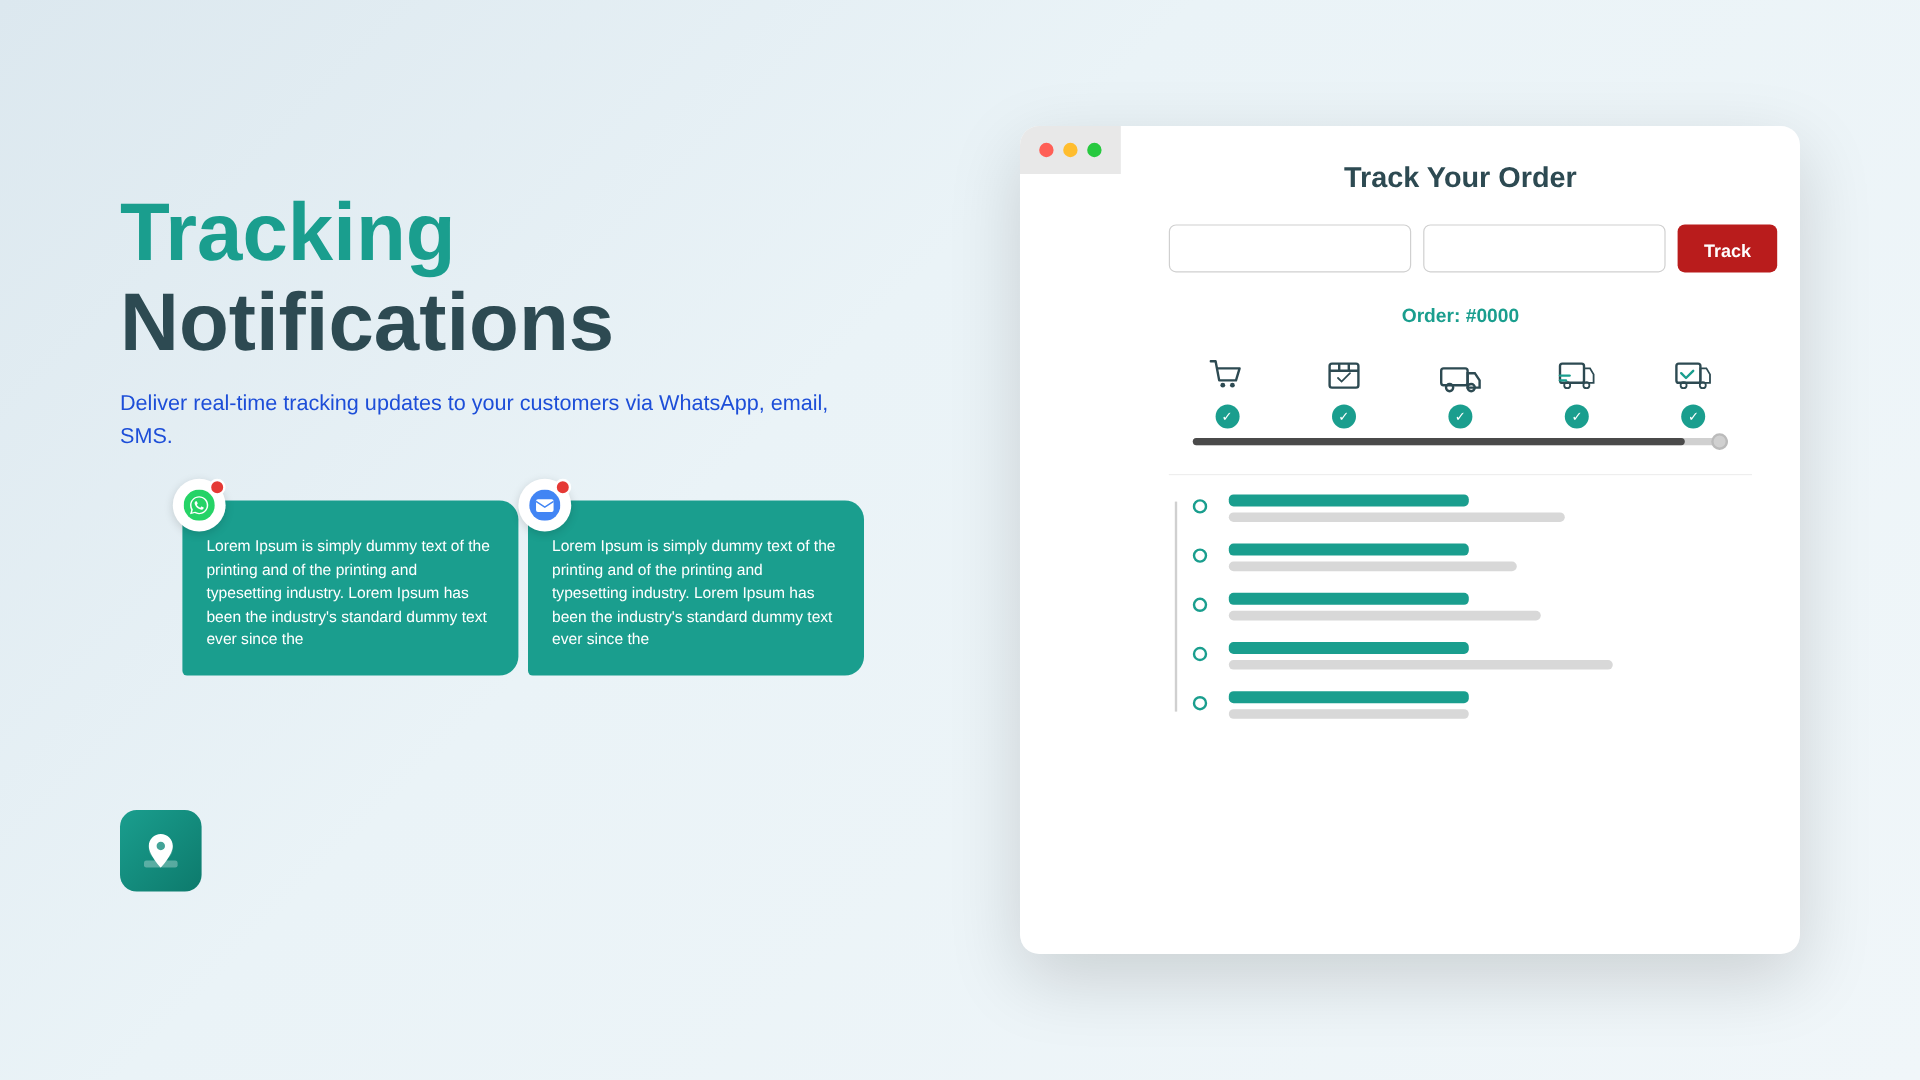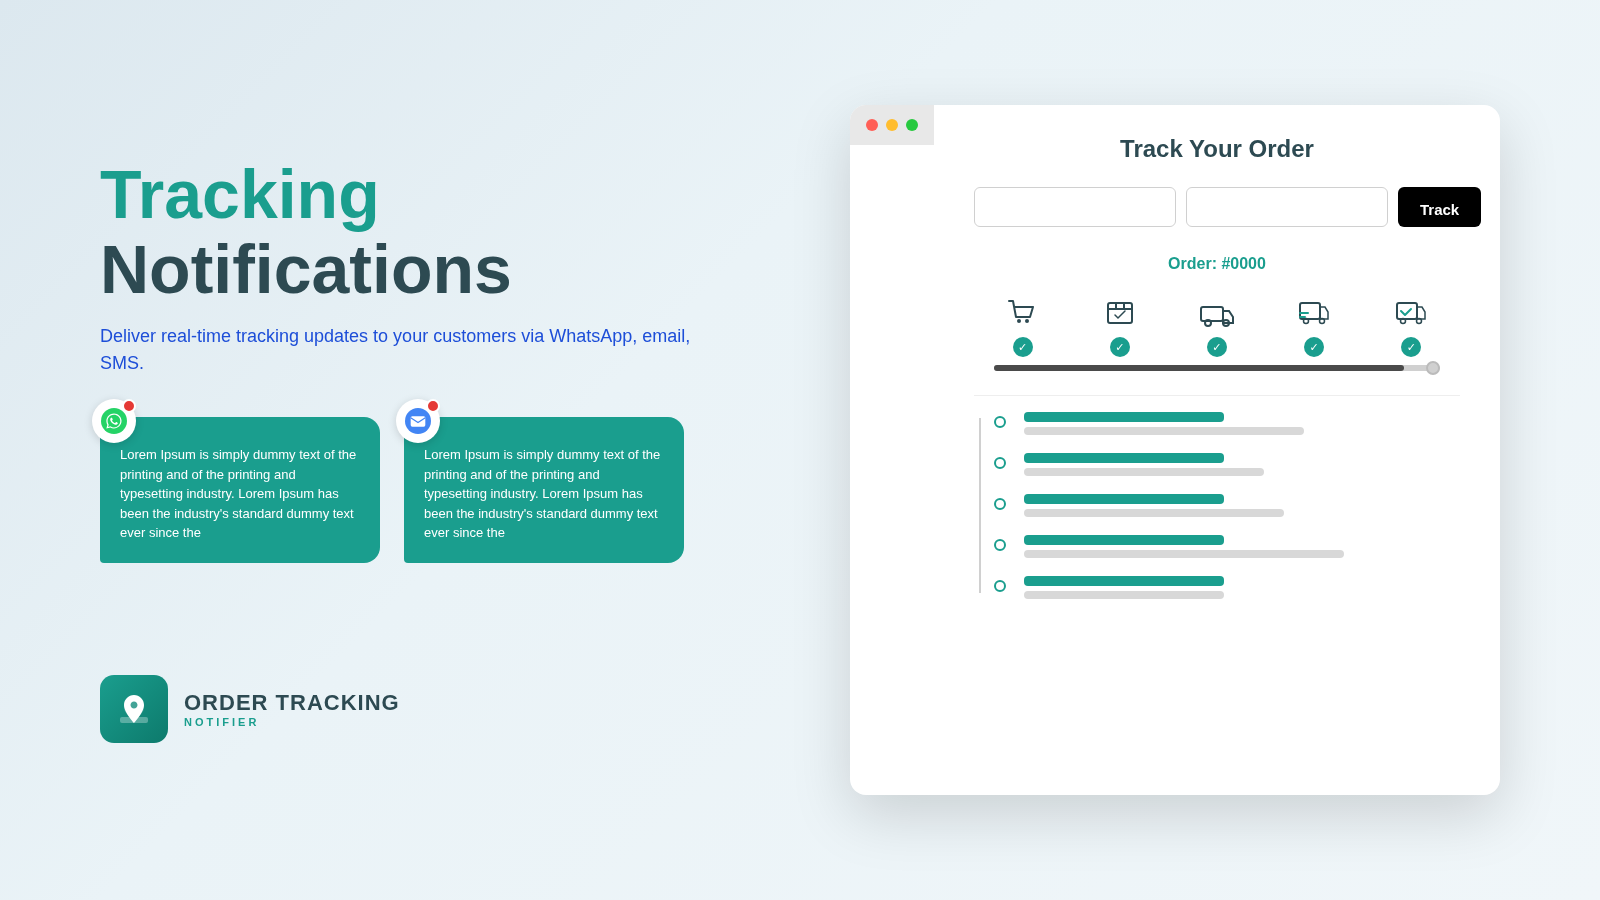--- a/index.html
+++ b/index.html
@@ -45,22 +45,23 @@
 
     .subtitle {
       font-size: 18px;
       color: #1d4ed8;
       line-height: 1.5;
       margin-top: -16px;
     }
 
     .chat-bubbles {
       display: flex;
-      gap: 24px;
+      gap: 8px;
       margin-top: 8px;
+      justify-content: flex-end;
     }
 
     .bubble-card {
       background: #1a9e8e;
       border-radius: 16px 16px 16px 4px;
       padding: 20px;
       width: 280px;
       color: white;
       font-size: 14px;
       line-height: 1.5;
@@ -184,21 +185,21 @@
       flex: 1;
       height: 40px;
       border: 1.5px solid #d0d0d0;
       border-radius: 6px;
       padding: 0 12px;
       font-size: 13px;
       color: #aaa;
     }
 
     .track-button {
-      background: #000000;
+      background: #b91c1c;
       color: white;
       border: none;
       border-radius: 6px;
       padding: 14px 22px;
       font-size: 15px;
       font-weight: 600;
       cursor: pointer;
       height: 40px;
     }
 
@@ -377,24 +378,20 @@
     </div>
 
     <div class="brand-footer">
       <div class="brand-icon">
         <svg width="40" height="40" viewBox="0 0 40 40" fill="none">
           <circle cx="20" cy="18" r="10" fill="white" opacity="0.2"></circle>
           <path d="M20 6C14.48 6 10 10.48 10 16c0 7.5 10 18 10 18s10-10.5 10-18c0-5.52-4.48-10-10-10zm0 13.5c-1.93 0-3.5-1.57-3.5-3.5S18.07 12.5 20 12.5s3.5 1.57 3.5 3.5-1.57 3.5-3.5 3.5z" fill="white"></path>
           <rect x="6" y="28" width="28" height="6" rx="2" fill="white" opacity="0.3"></rect>
         </svg>
       </div>
-      <div class="brand-text">
-        <span class="brand-name">ORDER TRACKING</span>
-        <span class="brand-sub">NOTIFIER</span>
-      </div>
     </div>
 
   </div>
 
   <div class="browser-window">
 
     <div class="browser-bar">
       <div class="dot dot-red"></div>
       <div class="dot dot-yellow"></div>
       <div class="dot dot-green"></div>

